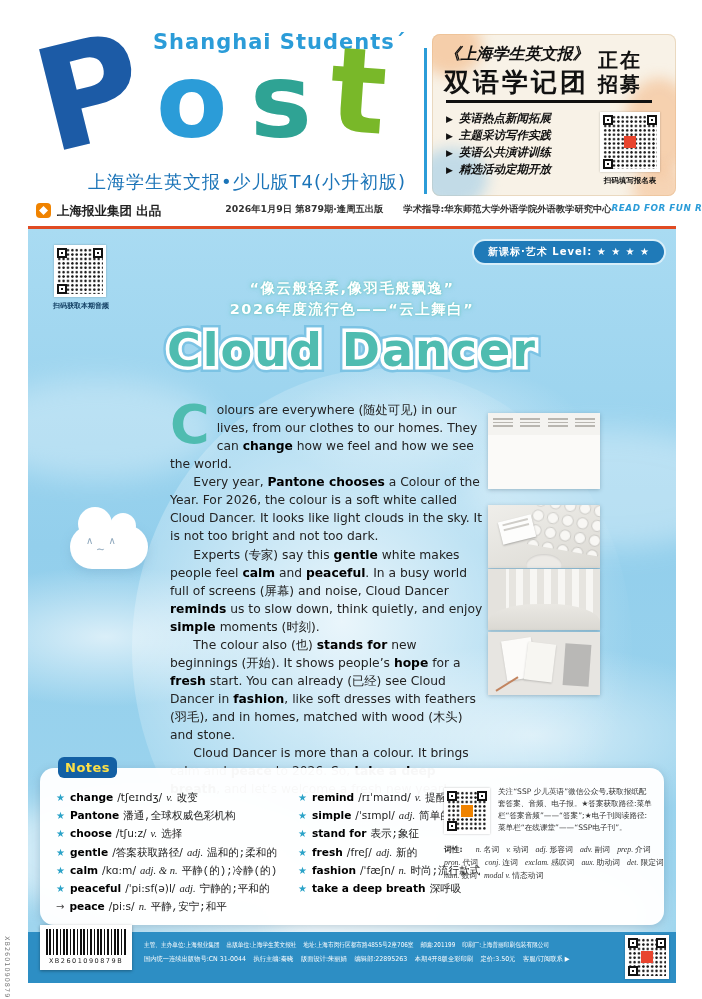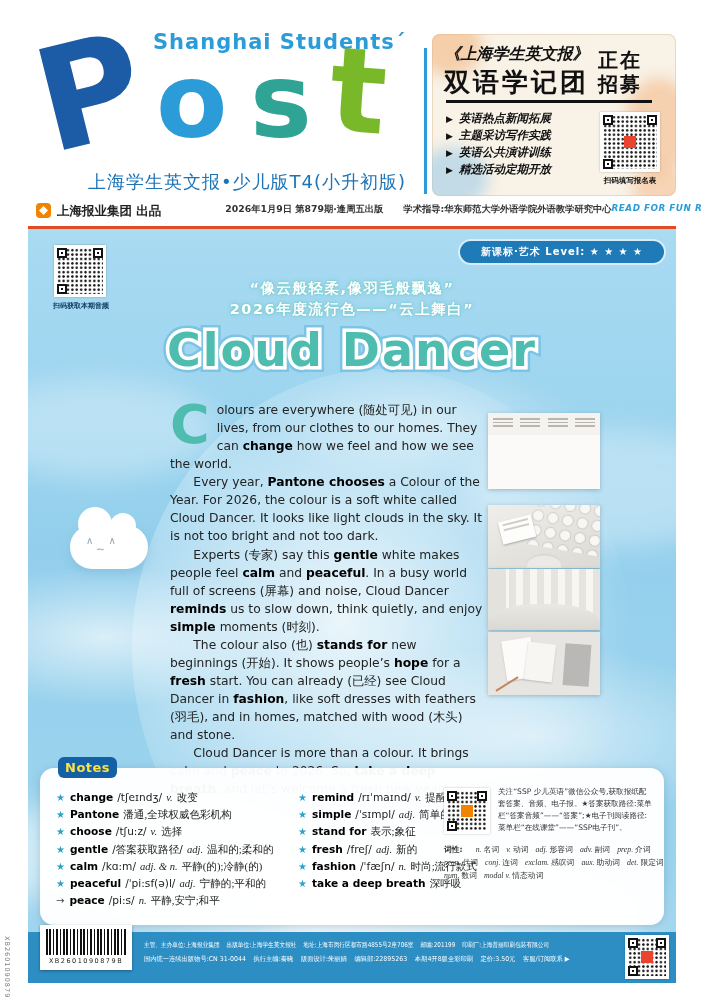--- a/index.html
+++ b/index.html
@@ -55,21 +55,21 @@
       radial-gradient(ellipse 320px 130px at 78% 72%, rgba(255,255,255,.6), transparent 70%),
       radial-gradient(ellipse 380px 150px at 45% 97%, rgba(255,255,255,.85), transparent 70%),
       radial-gradient(ellipse 220px 90px at 62% 28%, rgba(255,255,255,.45), transparent 70%),
       linear-gradient(180deg,#a9dbf2 0%,#93cfec 45%,#9ed5ee 100%);}
   .bigcloud{position:absolute;background:rgba(255,255,255,.6);filter:blur(14px);border-radius:50%;}
   .halo{position:absolute;left:104px;top:140px;width:500px;height:560px;border-radius:50%;
         background:radial-gradient(ellipse at 42% 45%, rgba(255,255,255,.8), rgba(255,255,255,0) 72%);}
   .sky-qr{position:absolute;left:26px;top:16px;width:52px;height:52px;}
   .sky-qr-cap{position:absolute;left:14px;top:72px;width:78px;text-align:center;font-size:7px;font-weight:700;color:#123f63;}
   .level{position:absolute;right:12px;top:12px;background:#1f7ab8;color:#fff;font-size:10px;font-weight:700;
-         padding:4px 21px;border-radius:13px;letter-spacing:1px;box-shadow:0 0 0 2px rgba(255,255,255,.55);}
+         padding:4px 14px;border-radius:13px;letter-spacing:1px;box-shadow:0 0 0 2px rgba(255,255,255,.55);}
   .kicker{position:absolute;left:0;right:0;text-align:center;font-size:14.5px;font-weight:700;color:#fff;letter-spacing:1.5px;
           text-shadow:0 0 2px rgba(96,197,190,.95),0 0 5px rgba(96,197,190,.7);}
   .k1{top:50px;} .k2{top:71px;}
   .cd-title{position:absolute;left:0;right:0;top:94px;height:64px;text-align:center;}
   .cd-title span{position:absolute;left:0;right:0;font-size:46px;font-weight:800;letter-spacing:2px;}
   .cd-outer{-webkit-text-stroke:12px #7cc3e4;color:#7cc3e4;}
   .cd-stroke{-webkit-text-stroke:7px #ffffff;color:#fff;}
   .cd-fill{color:#4fbcb0;}
 
   
@@ -115,21 +115,21 @@
   .notes-tab{position:absolute;left:18px;top:-11px;background:#1360a4;color:#fde047;font-weight:800;font-size:13px;
              padding:3px 7px;border-radius:6px;letter-spacing:.5px;}
   .ncol{position:absolute;top:21px;}
   .ncol1{left:16px;} .ncol2{left:258px;}
   .note-line{font-size:10.6px;line-height:17.2px;color:#222;white-space:nowrap;}
   .note-line .nb{color:#2ba3c8;margin-right:5px;font-size:10px;}
   .note-line .nb.arrow{color:#444;}
   .note-line b{margin-right:4px;color:#000;}
   .note-line .phon{margin-right:4px;}
   .note-line .pos{font-style:italic;font-family:"Liberation Serif",serif;margin-right:4px;}
-  .note-line .cn{font-family:Liberation Serif, serif;margin-top:28px;}
+  .note-line .cn{font-family:Liberation Mono, monospace;margin-top:28px;}
   .nqr{position:absolute;left:404px;top:20px;width:46px;height:46px;}
   .nwx{position:absolute;left:458px;top:18px;width:154px;font-size:7.6px;line-height:1.58;color:#333;}
   .nlegend{position:absolute;left:404px;top:76px;width:228px;font-size:7.8px;line-height:1.65;color:#333;}
   .nlegend .lg-label{font-weight:800;margin-right:13px;}
   .nlegend .lg-abbr{font-style:italic;font-family:"Liberation Serif",serif;margin-right:2px;}
   .nlegend .lg-item{margin-right:7px;white-space:nowrap;font-family:"Liberation Serif",serif;}
 
   
   .footer{position:absolute;left:28px;top:932px;width:648px;height:51px;background:#2d8ec4;}
   .bcbox{position:absolute;left:12px;top:-7px;width:92px;height:45px;background:#fff;box-shadow:0 1px 3px rgba(0,0,0,.35);padding:4px 6px 0 6px;}

